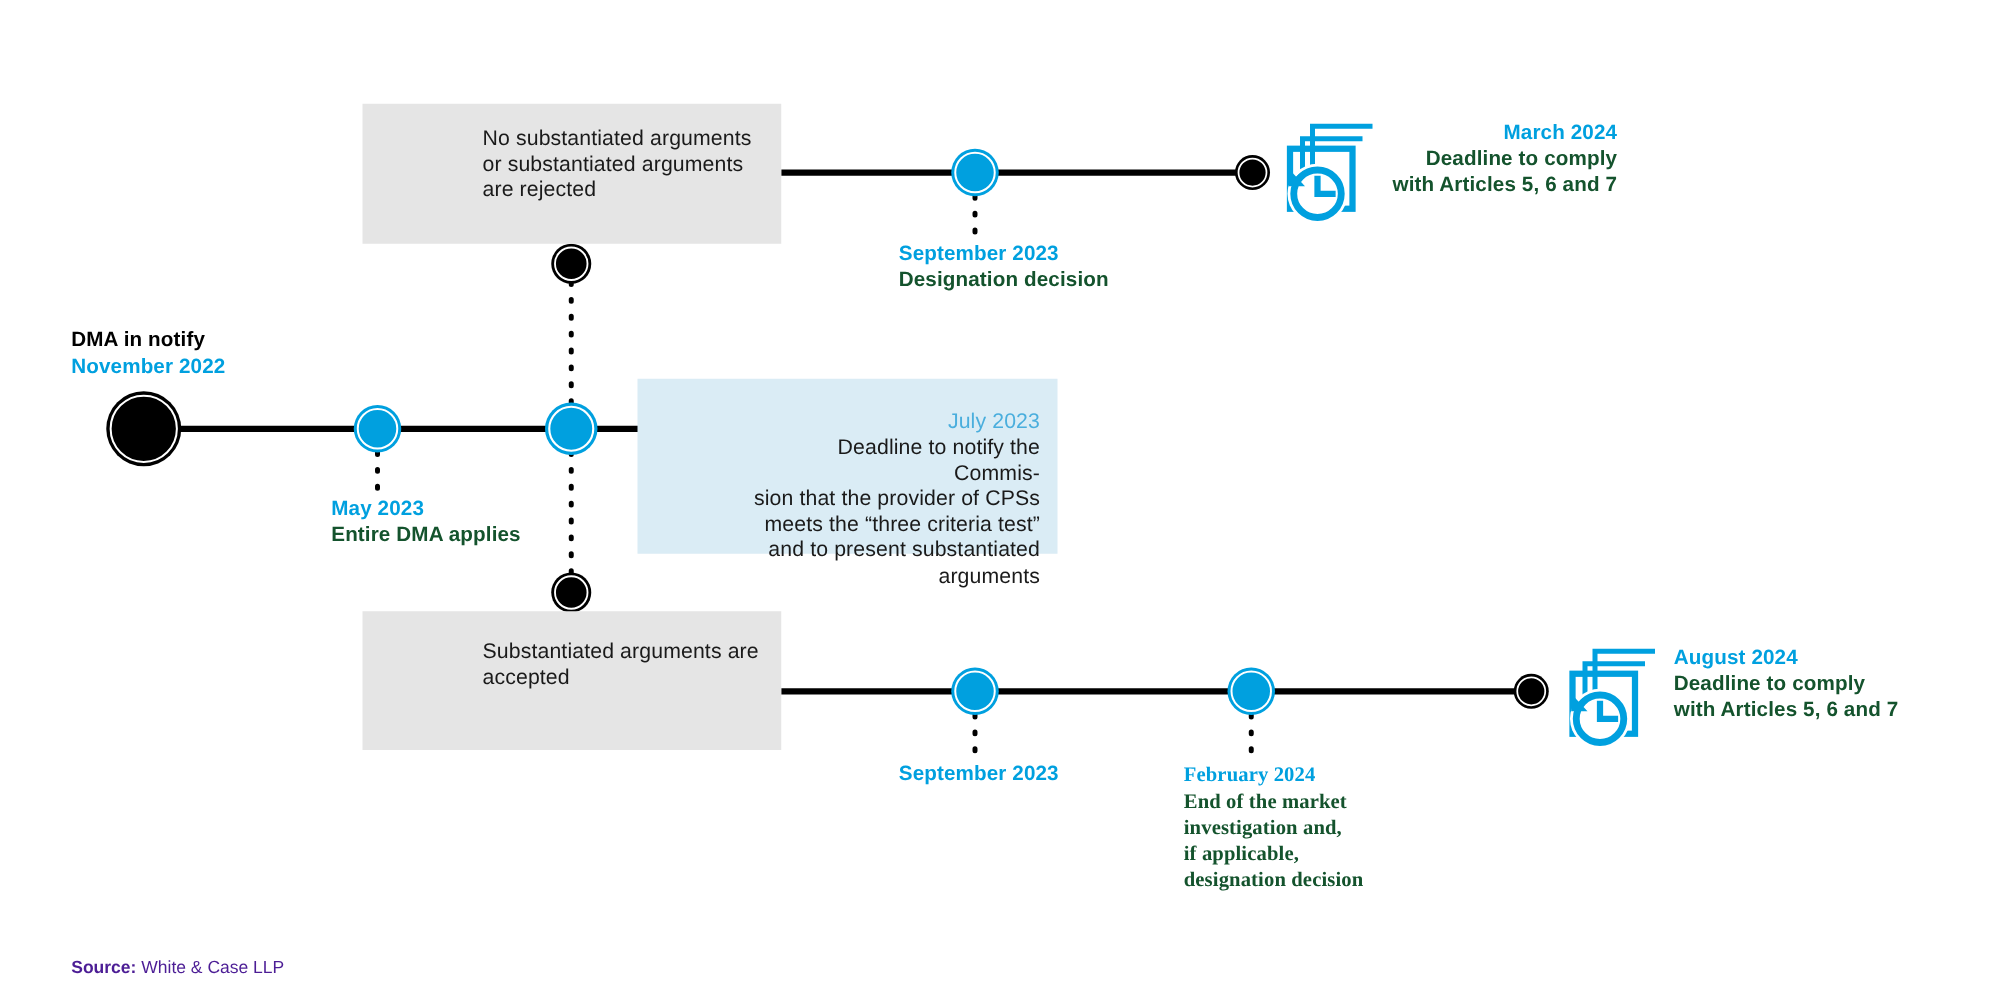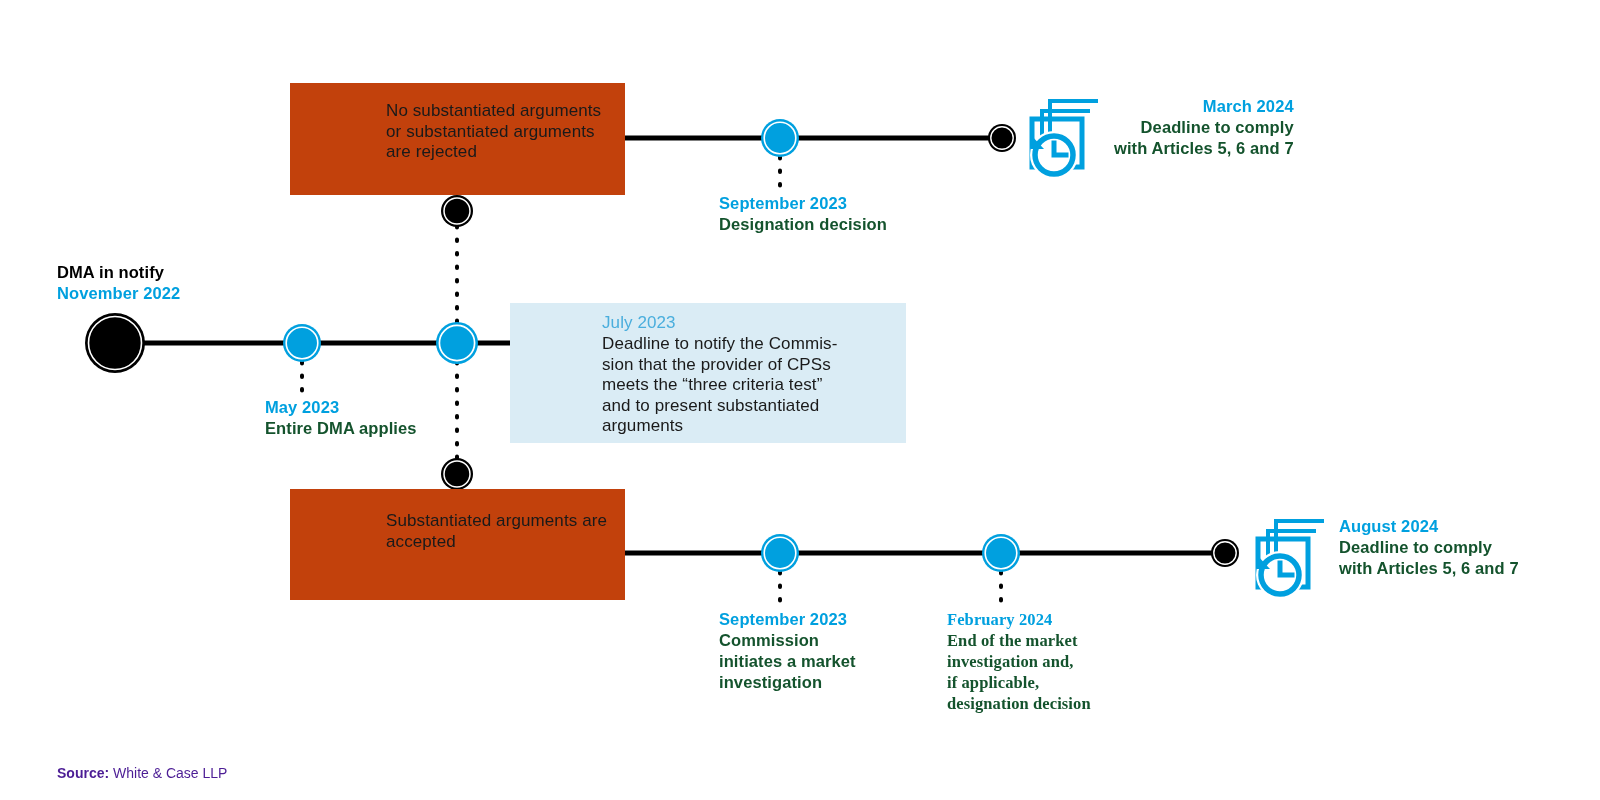--- a/index.html
+++ b/index.html
@@ -23,21 +23,21 @@
     height: 800px;
   }
 
   
   .panel {
     position: absolute;
     box-sizing: border-box;
     display: flex;
     align-items: flex-start;
   }
-  .panel-grey { background: #c2410c; }
+  .panel-grey { background: #e5e5e5; }
   .panel-blue { background: #daecf5; }
   .panel-text {
     font-size: 17px;
     line-height: 20.5px;
     color: #1a1a1a;
     letter-spacing: 0.1px;
     white-space: pre-line;
   }
 
   
@@ -238,21 +238,21 @@
   </g>
 
 </svg>
 
 <div class="panel panel-grey" style="left:290px; top:83px; width:335px; height:112px; padding:18px 16px 18px 96px;">
   <div class="panel-text">No substantiated arguments
 or substantiated arguments
 are rejected</div>
 </div>
 
-<div class="panel panel-blue" style="left:510px; top:303px; width:396px; height:140px; padding:9px 14px 9px 92px;">
+<div class="panel panel-blue" style="left:510px; top:303px; width:336px; height:140px; padding:23px 14px 9px 92px;text-align:right;">
   <div>
     <span class="panel-date">July 2023</span>
     <span class="panel-text panel-body">Deadline to notify the Commis-
 sion that the provider of CPSs
 meets the “three criteria test”
 and to present substantiated
 arguments</span>
   </div>
 </div>
 
@@ -271,23 +271,20 @@
   <div class="evt-desc">Entire DMA applies</div>
 </div>
 
 <div class="evt" style="left:719px; top:193px;">
   <div class="evt-date">September 2023</div>
   <div class="evt-desc">Designation decision</div>
 </div>
 
 <div class="evt" style="left:719px; top:609px;">
   <div class="evt-date">September 2023</div>
-  <div class="evt-desc">Commission
-initiates a market
-investigation</div>
 </div>
 
 <div class="evt" style="left:947px; top:609px;font-family:Liberation Serif, serif;">
   <div class="evt-date">February 2024</div>
   <div class="evt-desc">End of the market
 investigation and,
 if applicable,
 designation decision</div>
 </div>
 

